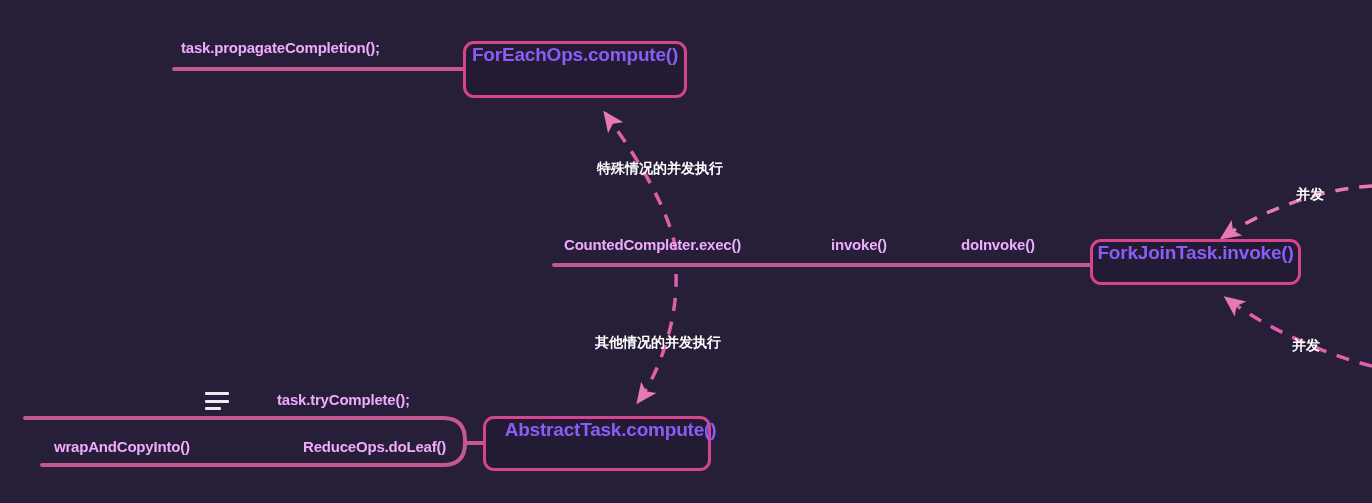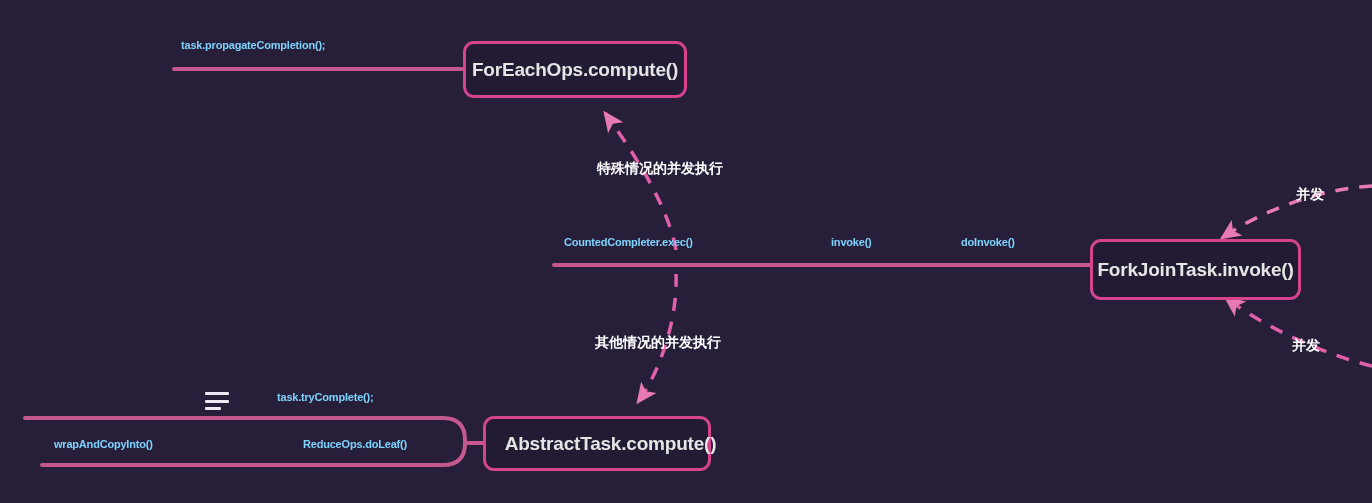--- a/index.html
+++ b/index.html
@@ -21,33 +21,33 @@
     top: 0;
     width: 1372px;
     height: 503px;
   }
   .node {
     position: absolute;
     box-sizing: border-box;
     background: #231b33;
     border: 3px solid #d6438f;
     border-radius: 11px;
-    color: #e5e5e5;
+    color: #8b5cf6;
     font-size: 19px;
     font-weight: bold;
     letter-spacing: -0.2px;
     display: flex;
-    align-items: center;
+    align-items: flex-start;
     justify-content: center;
     white-space: nowrap;
   }
   .edge-label {
     position: absolute;
-    color: #7dd3fc;
-    font-size: 11px;
+    color: #f0abfc;
+    font-size: 15px;
     font-weight: bold;
     letter-spacing: -0.2px;
     white-space: nowrap;
   }
   .cn-label {
     position: absolute;
     color: #ffffff;
     font-size: 14px;
     font-weight: bold;
     white-space: nowrap;
@@ -96,21 +96,21 @@
 
     <path d="M1372,186 C1330,188 1270,205 1222,238" stroke="#e77ab4" stroke-width="3.5" fill="none" stroke-dasharray="13 11" stroke-linecap="butt" marker-end="url(#arrowhead)"></path>
 
     <path d="M1372,366 C1330,356 1268,330 1226,298" stroke="#e060a8" stroke-width="3.5" fill="none" stroke-dasharray="13 11" stroke-linecap="butt" marker-end="url(#arrowhead)"></path>
   </svg>
 
   <div class="node" style="left:463px; top:41px; width:224px; height:57px;">
     <span>ForEachOps.compute()</span>
   </div>
 
-  <div class="node" style="left:1090px; top:239px; width:211px; height:61px;">
+  <div class="node" style="left:1090px; top:239px; width:211px; height:46px;">
     <span>ForkJoinTask.invoke()</span>
   </div>
 
   <div class="node" style="left:483px; top:416px; width:228px; height:55px;padding-left:27px;">
     <span>AbstractTask.compute()</span>
   </div>
 
   <div class="edge-label" style="left:181px; top:39px;">task.propagateCompletion();</div>
 
   <div class="edge-label" style="left:564px; top:236px;">CountedCompleter.exec()</div>

